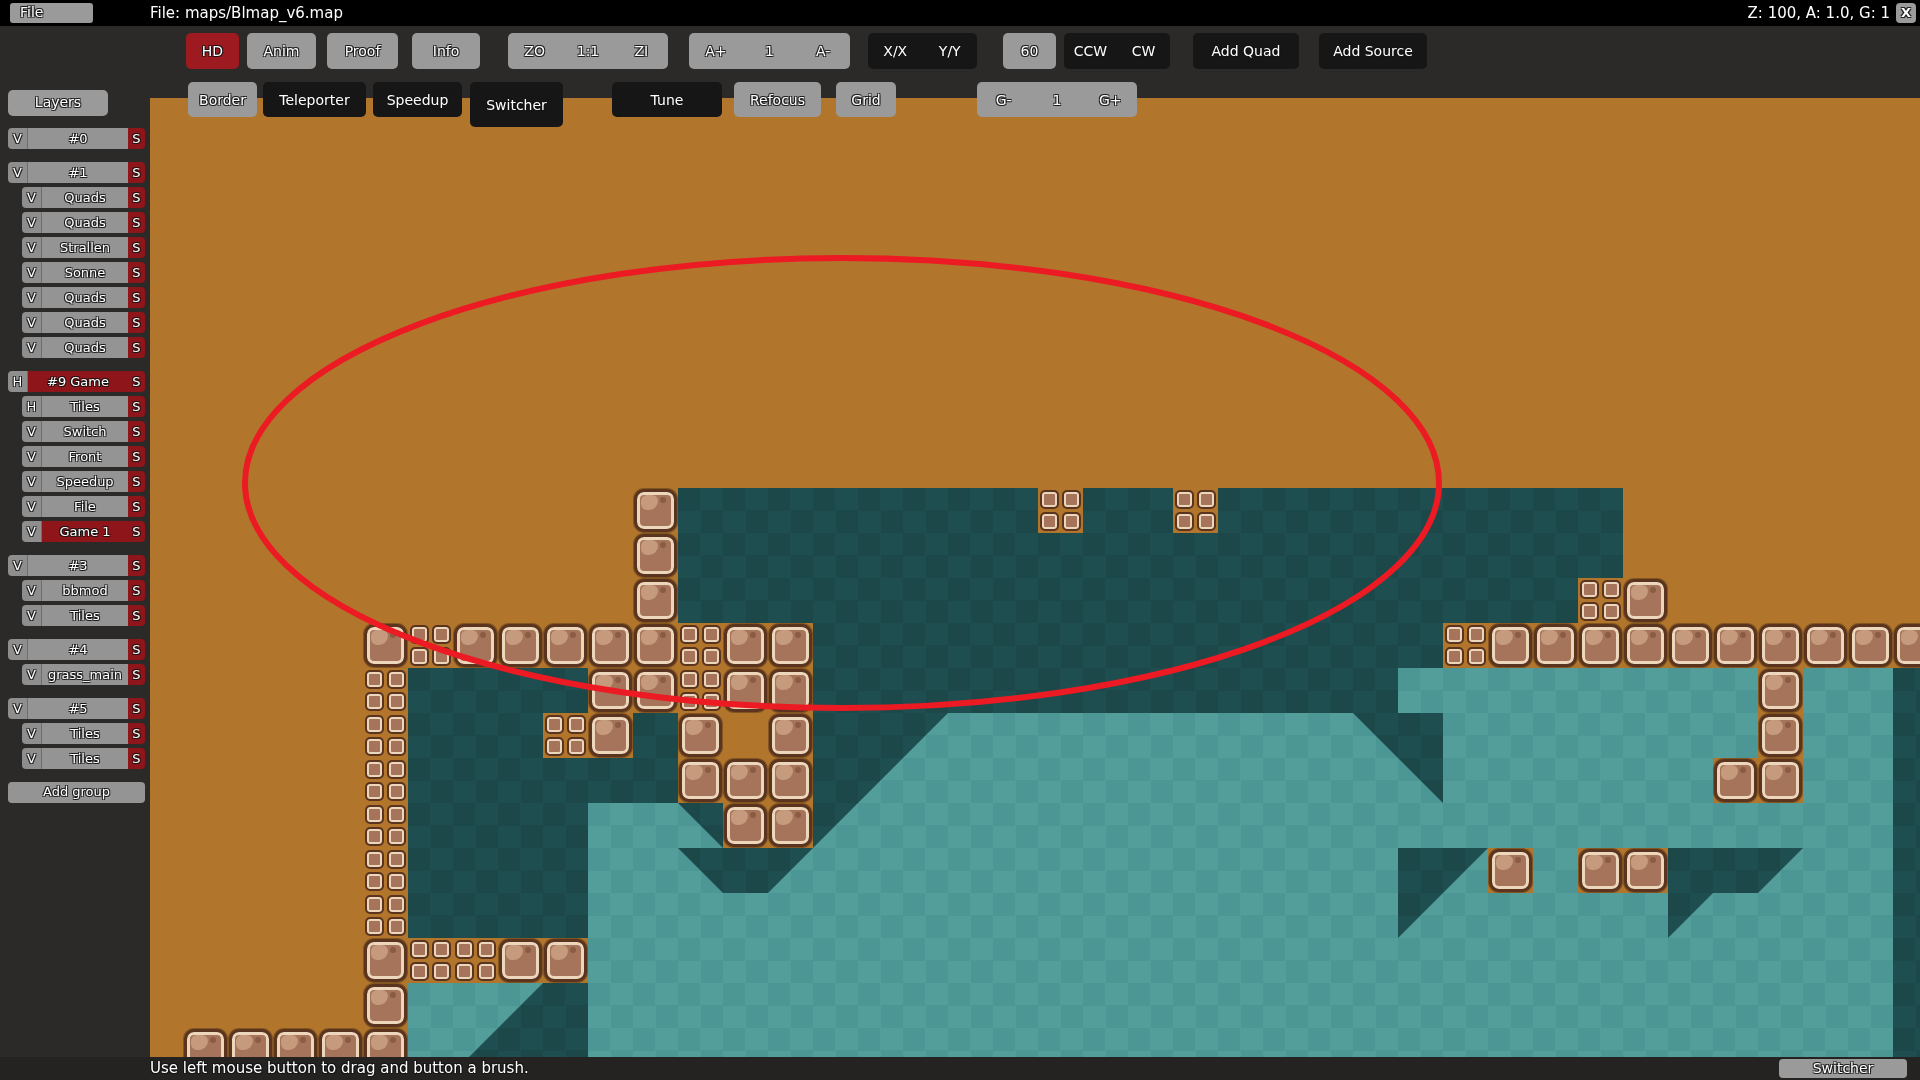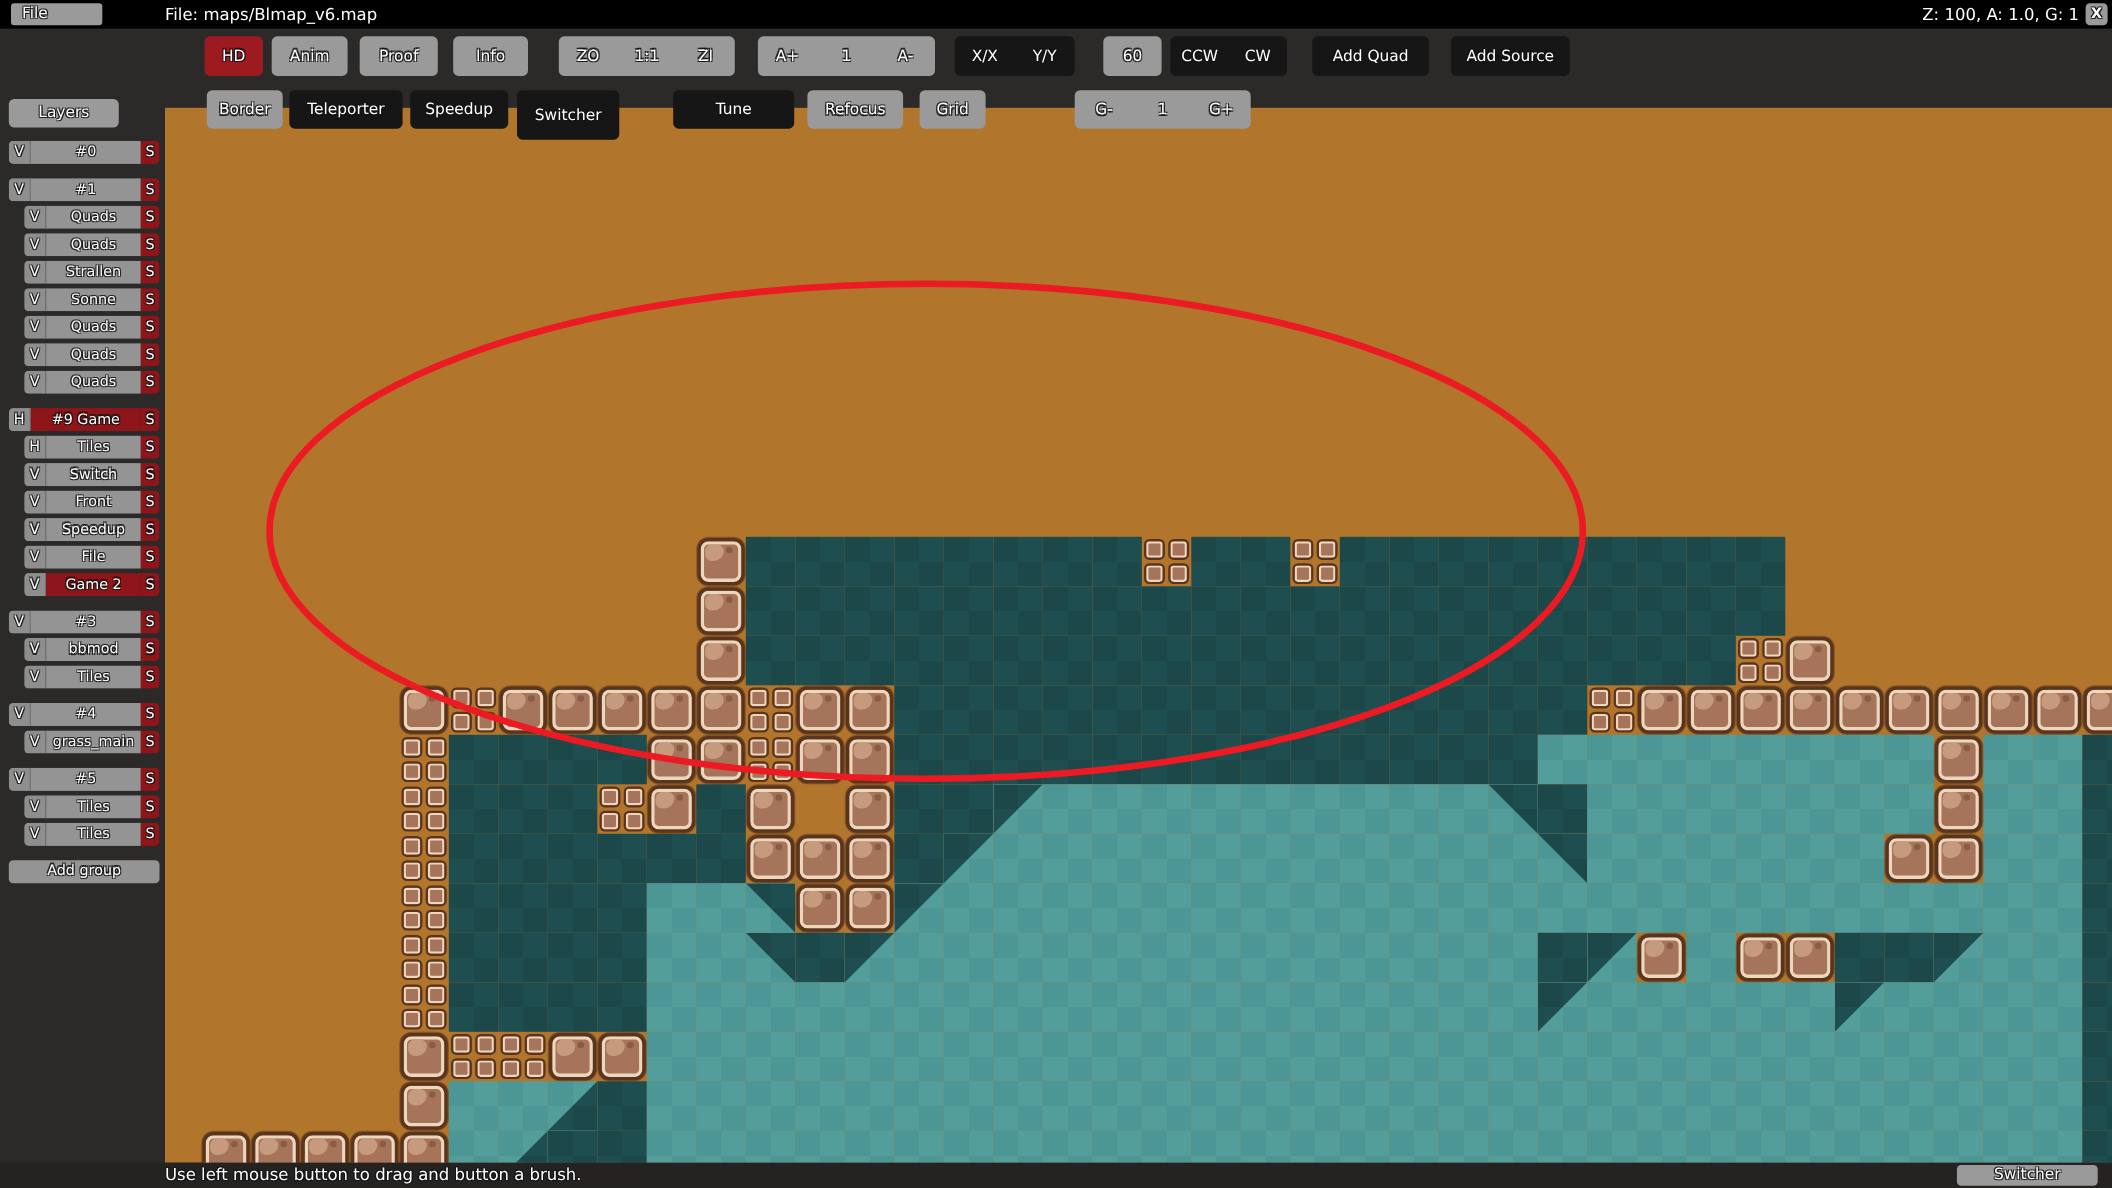--- a/index.html
+++ b/index.html
@@ -189,21 +189,21 @@
         <div class="midseg otx">Speedup</div>
         <div class="sseg otx">S</div>
       </div>
       <div class="lrow" style="left: 22px; top: 470px; width: 123px;">
         <div class="flagseg otx">V</div>
         <div class="midseg otx">File</div>
         <div class="sseg otx">S</div>
       </div>
       <div class="lrow" style="left: 22px; top: 495px; width: 123px;">
         <div class="flagseg otx">V</div>
-        <div class="midseg otx sel">Game 2</div>
+        <div class="midseg otx sel">Game 1</div>
         <div class="sseg otx">S</div>
       </div>
       <div class="lrow" style="left: 8px; top: 529px; width: 137px;">
         <div class="flagseg otx">V</div>
         <div class="midseg otx">#3</div>
         <div class="sseg otx">S</div>
       </div>
       <div class="lrow" style="left: 22px; top: 554px; width: 123px;">
         <div class="flagseg otx">V</div>
         <div class="midseg otx">bbmod</div>

